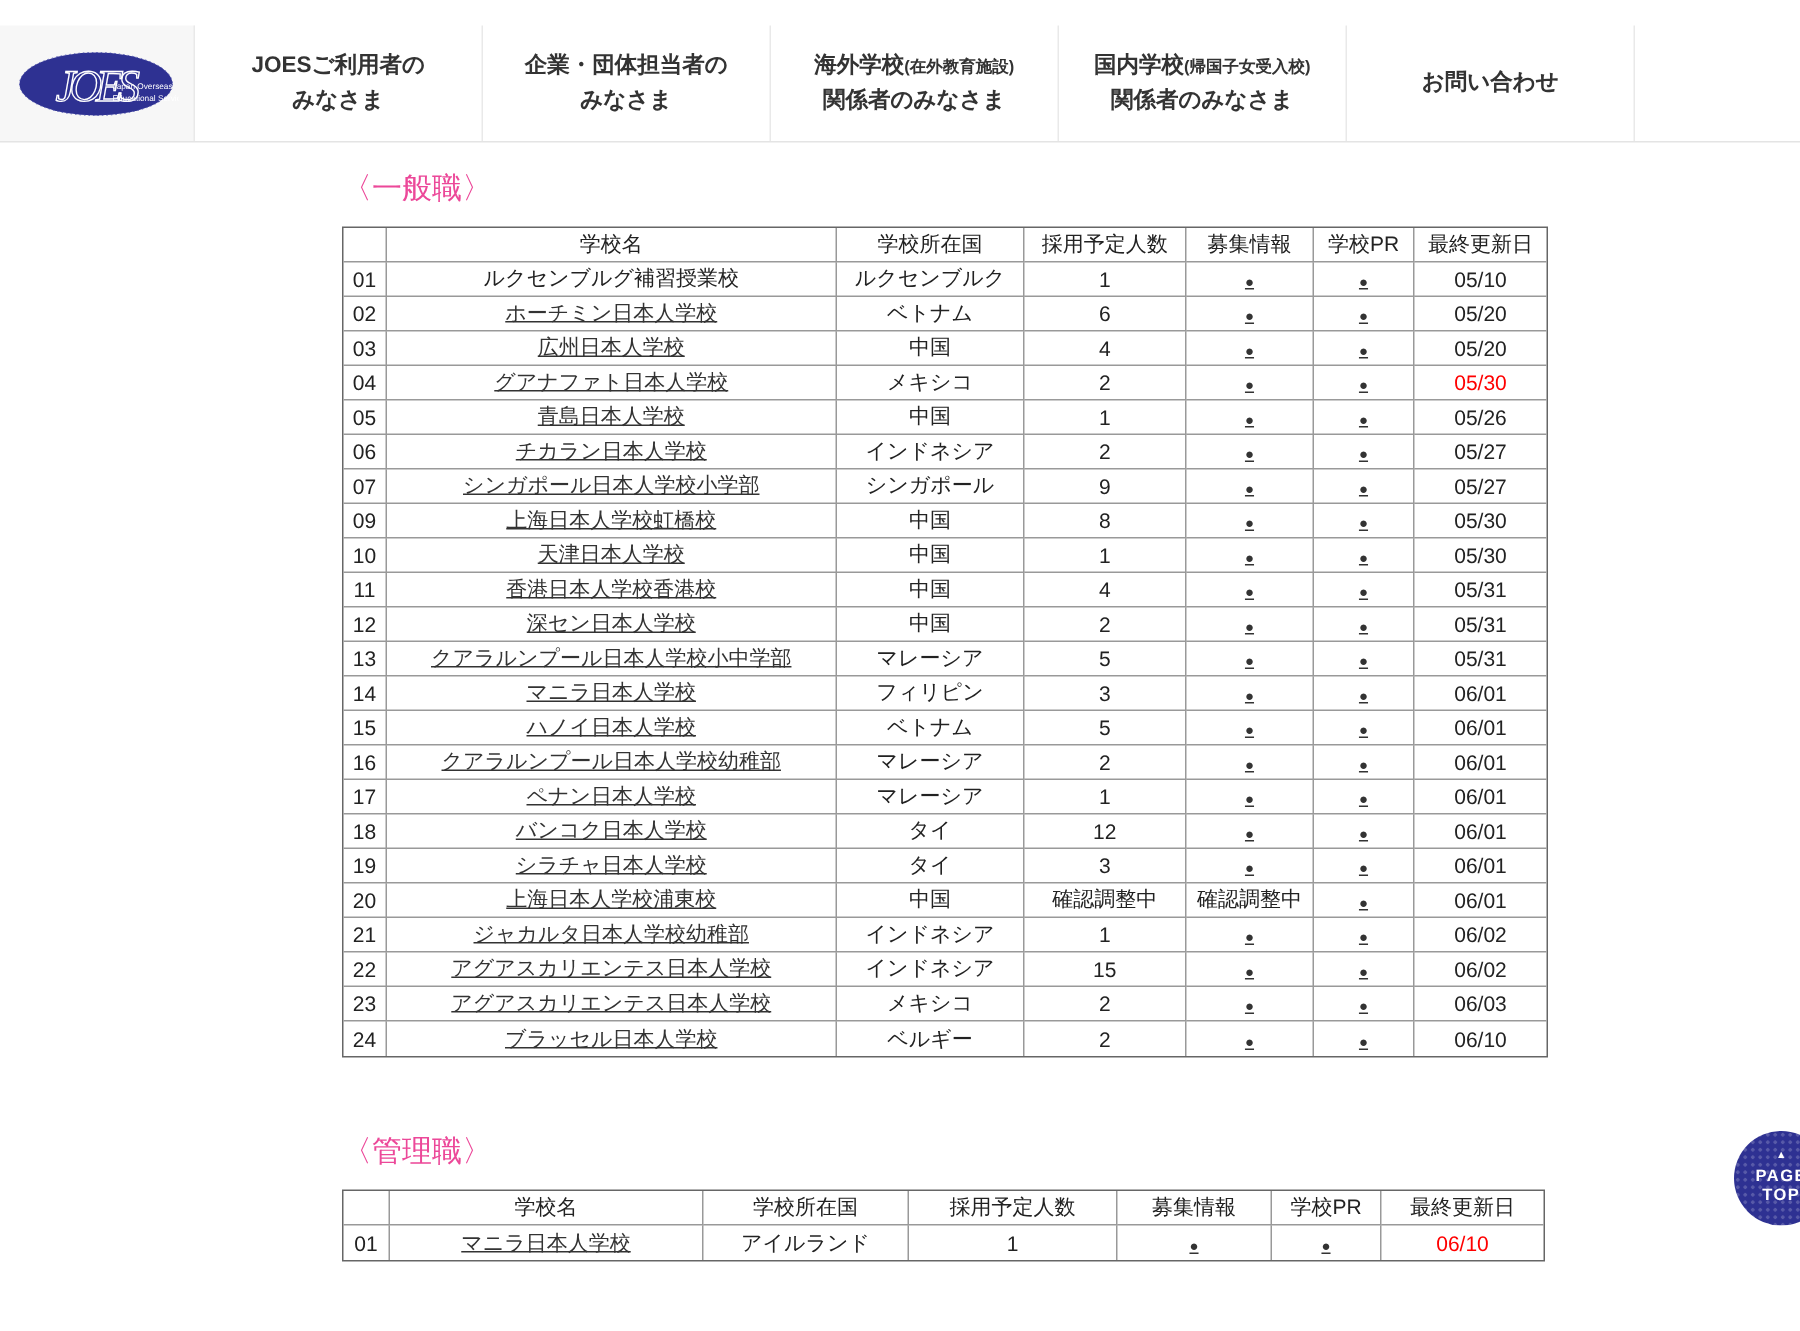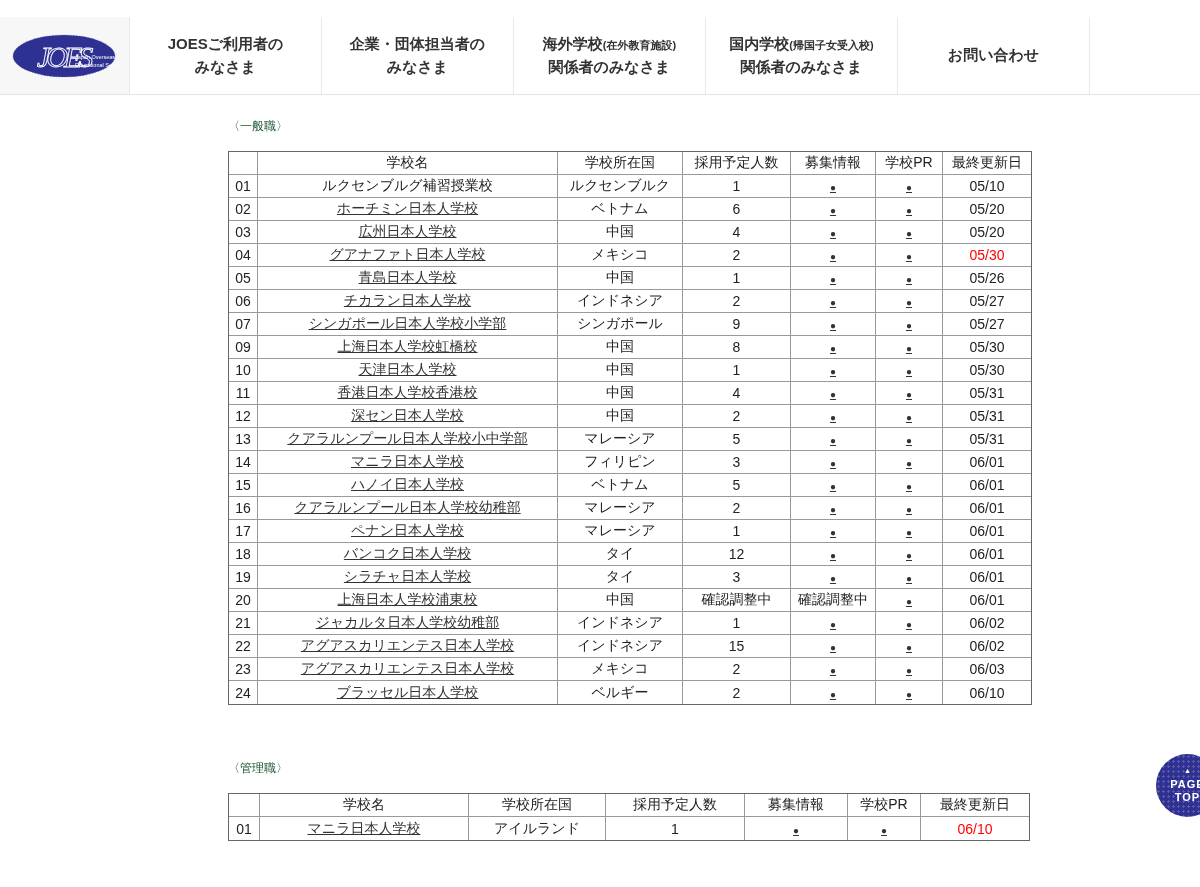--- a/index.html
+++ b/index.html
@@ -24,21 +24,21 @@
   .nav-item {
     width:192px; height:77px; border-right:1px solid #e9e9e9;
     display:flex; flex-direction:column; justify-content:center; align-items:center;
     font-weight:bold; font-size:15px; line-height:22px; color:#333;
     text-align:center; cursor:pointer; background:#fff;
   }
   .nav-small { font-size:11px; }
 
   
   .content { margin-left:228px; width:802px; }
-  .section-title { font-size:12px; color:#14532d; margin:22px 0 16px 0; height:18px; line-height:18px; }
+  .section-title { font-size:20px; color:#ec4899; margin:22px 0 16px 0; height:18px; line-height:18px; }
   .section-title.second { margin-top:54px; }
 
   table.joes {
     border-collapse:separate; border-spacing:0; table-layout:fixed;
     width:802px; font-size:14px; color:#222;
     border:1px solid #666;
   }
   table.joes th, table.joes td {
     border-right:1px solid #999; border-bottom:1px solid #999;
     height:23px; padding:0 2px; text-align:center; font-weight:normal;

